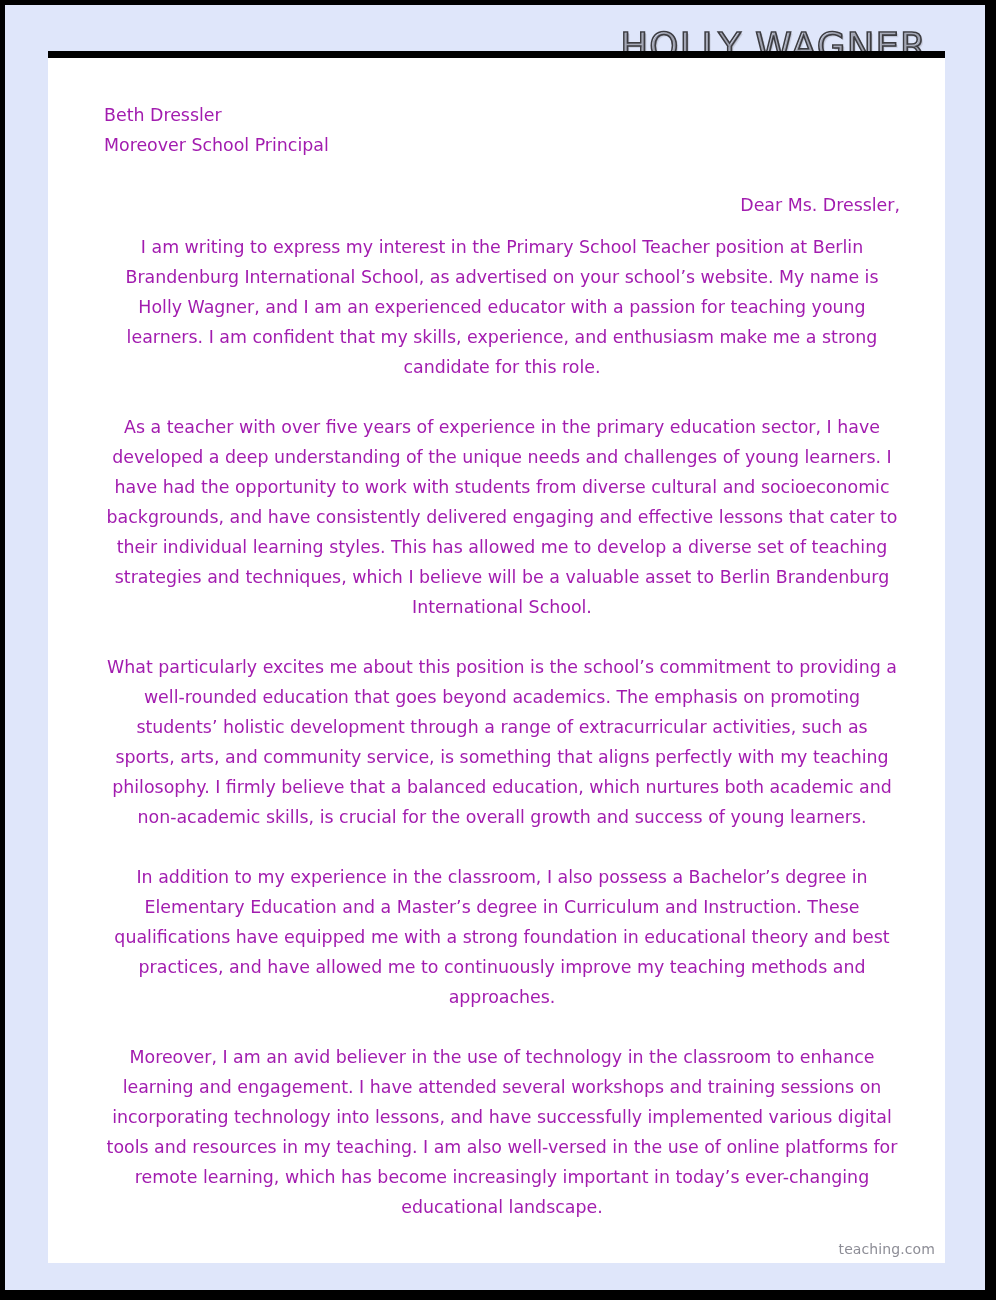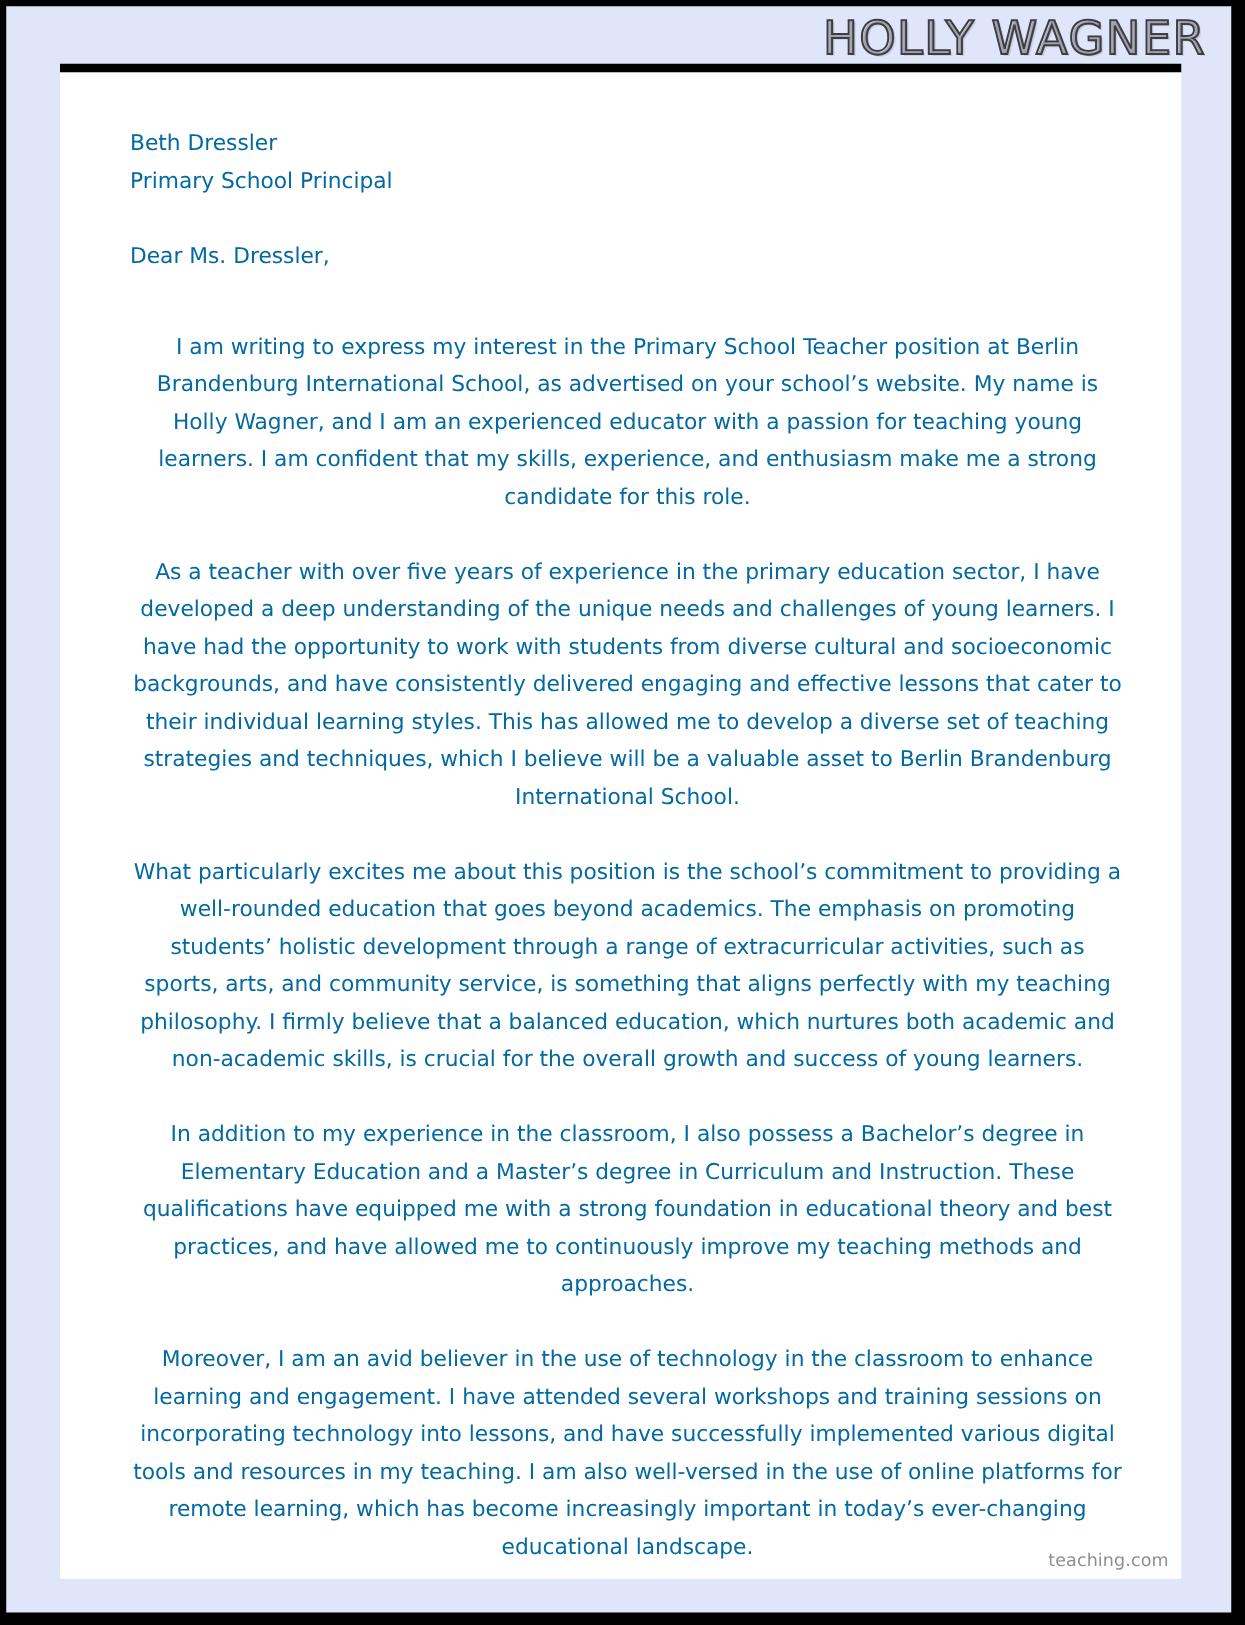--- a/index.html
+++ b/index.html
@@ -29,27 +29,27 @@
     width: 100%;
     height: 100%;
     background: #dfe6fa;
     overflow: hidden;
   }
 
   
   .letter-header {
     position: absolute;
     left: 0;
-    top: 0;
+    top: 16px;
     width: 100%;
     height: 46px;
     display: flex;
     align-items: flex-end;
     justify-content: flex-end;
-    padding-right: 20px;
+    padding-right: 58px;
     box-sizing: border-box;
   }
   .candidate-name {
     font-family: "DejaVu Sans", sans-serif;
     font-size: 37px;
     font-weight: 400;
     letter-spacing: 1.2px;
     line-height: 1;
     color: transparent;
     -webkit-text-stroke: 1.6px #3d3d42;
@@ -84,33 +84,34 @@
   .letter-body {
     position: absolute;
     left: 43px;
     top: 53px;
     width: 897px;
     padding: 42px 45px 0 56px;
     box-sizing: border-box;
     font-family: "DejaVu Sans", sans-serif;
     font-size: 17.4px;
     line-height: 30px;
-    color: #0369a1;
+    color: #a21caf;
   }
 
   .address-block {
     margin: 0 0 30px 0;
   }
   .address-line {
     display: block;
     white-space: nowrap;
   }
 
   .salutation {
-    margin: 0 0 43px 0;
+    margin: 0 0 12px 0;
+    text-align: right;
   }
 
   .letter-paragraph {
     margin: 0 0 30px 0;
     text-align: center;
   }
   .letter-paragraph:last-child {
     margin-bottom: 0;
   }
 
@@ -138,21 +139,21 @@
     </div>
 
     <div class="header-rule"></div>
 
     <div class="letter-sheet"></div>
 
     <div class="letter-body">
 
       <div class="address-block">
         <span class="address-line">Beth Dressler</span>
-        <span class="address-line">Primary School Principal</span>
+        <span class="address-line">Moreover School Principal</span>
       </div>
 
       <p class="salutation">Dear Ms. Dressler,</p>
 
       <p class="letter-paragraph">I am writing to express my interest in the Primary School Teacher position at Berlin Brandenburg International School, as advertised on your school’s website. My name is Holly Wagner, and I am an experienced educator with a passion for teaching young learners. I am confident that my skills, experience, and enthusiasm make me a strong candidate for this role.</p>
       <p class="letter-paragraph">As a teacher with over five years of experience in the primary education sector, I have developed a deep understanding of the unique needs and challenges of young learners. I have had the opportunity to work with students from diverse cultural and socioeconomic backgrounds, and have consistently delivered engaging and effective lessons that cater to their individual learning styles. This has allowed me to develop a diverse set of teaching strategies and techniques, which I believe will be a valuable asset to Berlin Brandenburg International School.</p>
       <p class="letter-paragraph">What particularly excites me about this position is the school’s commitment to providing a well-rounded education that goes beyond academics. The emphasis on promoting students’ holistic development through a range of extracurricular activities, such as sports, arts, and community service, is something that aligns perfectly with my teaching philosophy. I firmly believe that a balanced education, which nurtures both academic and non-academic skills, is crucial for the overall growth and success of young learners.</p>
       <p class="letter-paragraph">In addition to my experience in the classroom, I also possess a Bachelor’s degree in Elementary Education and a Master’s degree in Curriculum and Instruction. These qualifications have equipped me with a strong foundation in educational theory and best practices, and have allowed me to continuously improve my teaching methods and approaches.</p>
       <p class="letter-paragraph">Moreover, I am an avid believer in the use of technology in the classroom to enhance learning and engagement. I have attended several workshops and training sessions on incorporating technology into lessons, and have successfully implemented various digital tools and resources in my teaching. I am also well-versed in the use of online platforms for remote learning, which has become increasingly important in today’s ever-changing educational landscape.</p>
 

